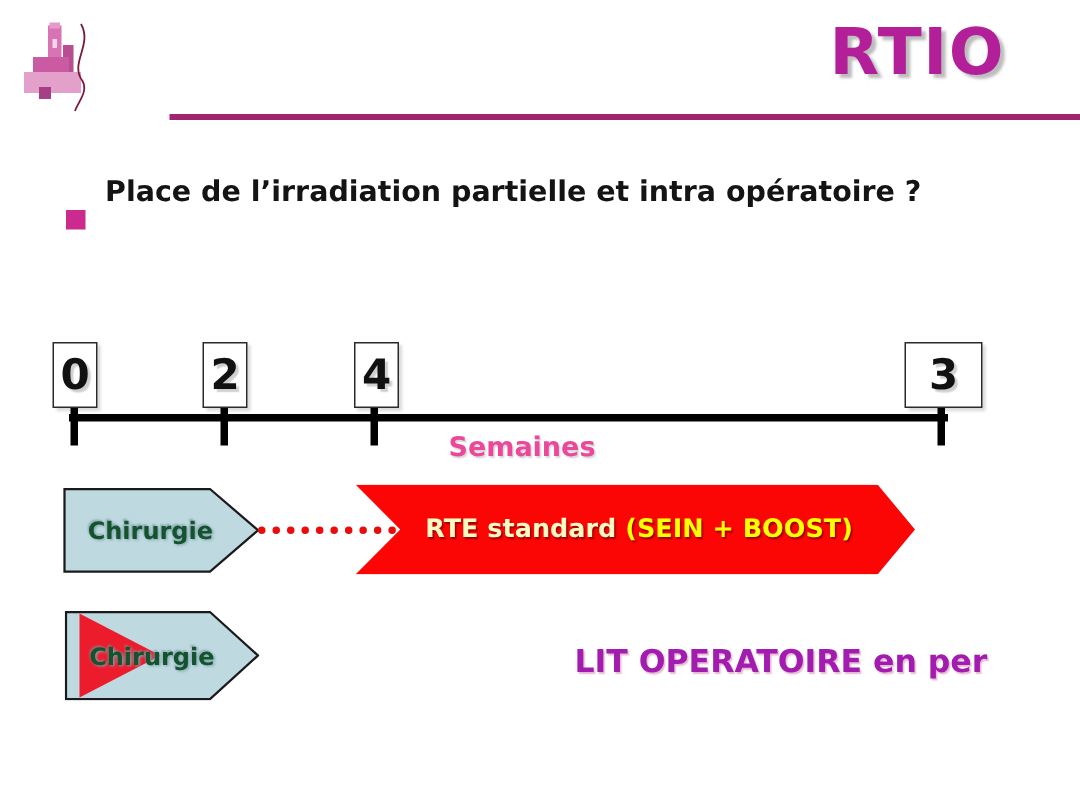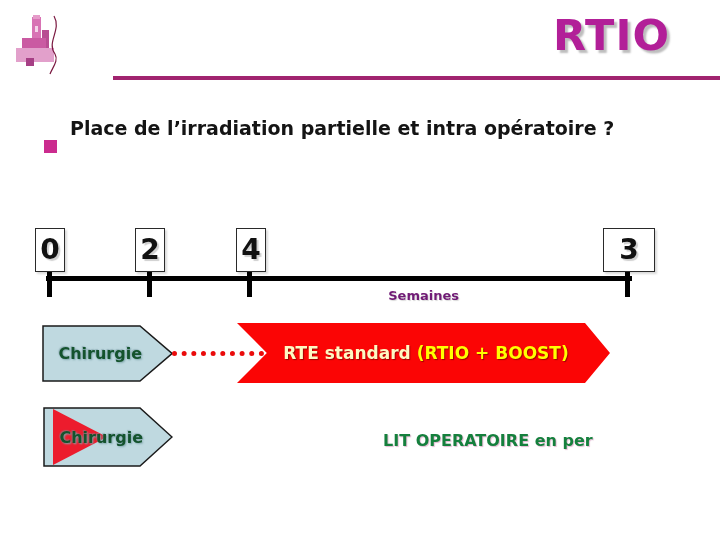--- a/index.html
+++ b/index.html
@@ -28,43 +28,43 @@
   .num-box{
     top:228px;height:42px;background:#fff;border:1px solid #2a2a2a;
     box-shadow:2px 2px 2px rgba(0,0,0,0.15);
     font-size:28px;font-weight:bold;color:#111;text-align:center;line-height:42px;
     text-shadow:2px 2px 1px #cfcfcf;z-index:3;
   }
   .num-box.b0{left:35px;width:28px;}
   .num-box.b2{left:135px;width:28px;}
   .num-box.b4{left:236px;width:28px;}
   .num-box.b12{left:603px;width:50px;}
-  .axis-label{left:299px;top:288px;width:160px;text-align:right;
-    font-size:13px;font-weight:bold;color:#701a75;text-shadow:1px 1px 1px #d8d8d8;}
+  .axis-label{left:299px;top:288px;width:160px;text-align:left;
+    font-size:18px;font-weight:bold;color:#ec4899;text-shadow:1px 1px 1px #d8d8d8;}
   
   .arrow-svg1{left:42px;top:325px;width:131px;height:57px;}
   .arrow-svg2{left:43px;top:407px;width:130px;height:60px;}
   .arrow-label{width:100px;text-align:right;font-size:16px;font-weight:bold;color:#14532d;
     text-shadow:1px 1px 2px #7fa6ad,-1px -1px 1px rgba(120,150,160,.5);z-index:4;}
   .al1{left:42px;top:344px;}
   .al2{left:43px;top:428px;}
   .connector{left:172px;top:351px;width:92px;height:0;
     border-top:5px dotted #ea0b0b;z-index:2;}
   .banner{
     left:237px;top:323px;width:373px;height:60px;background:#fb0505;
     clip-path:polygon(0 0,93.3% 0,100% 50%,93.3% 100%,0 100%,8% 50%);
     z-index:1;
   }
   .banner-text{
     position:absolute;left:30px;top:0;width:318px;height:60px;line-height:60px;
     text-align:center;font-size:17px;font-weight:bold;white-space:nowrap;
   }
   .banner-text .w{color:#fef9c3;text-shadow:1px 1px 1px #9d0303;}
   .banner-text .y{color:#ffff00;text-shadow:1px 1px 1px #9d0303;}
-  .note{left:383px;top:426px;font-size:16px;font-weight:bold;color:#15803d;
+  .note{left:383px;top:426px;font-size:21px;font-weight:bold;color:#a21caf;
     line-height:30px;text-shadow:1px 1px 1px #e3b9d2;}
 </style>
 </head>
 <body>
 
 <svg class="abs logo" viewBox="0 0 58 62">
   <rect x="24" y="3" width="9" height="34" fill="#d873b4"></rect>
   <rect x="25" y="1" width="7" height="4" fill="#e59bc9"></rect>
   <rect x="34" y="16" width="7" height="22" fill="#b84d92"></rect>
   <rect x="14" y="24" width="24" height="18" fill="#ca5aa2"></rect>
@@ -89,21 +89,21 @@
 <div class="abs num-box b4">4</div>
 <div class="abs num-box b12">3</div>
 <div class="abs axis-label">Semaines</div>
 
 <svg class="abs arrow-svg1" viewBox="0 0 131 57">
   <polygon points="1,1 98,1 130,28.5 98,56 1,56" fill="#bfd9e0" stroke="#1a1a1a" stroke-width="1.5"></polygon>
 </svg>
 <div class="abs arrow-label al1">Chirurgie</div>
 <div class="abs connector"></div>
 <div class="abs banner">
-  <div class="banner-text"><span class="w">RTE standard </span><span class="y">(RTIO + BOOST)</span></div>
+  <div class="banner-text"><span class="w">RTE standard </span><span class="y">(SEIN + BOOST)</span></div>
 </div>
 
 <svg class="abs arrow-svg2" viewBox="0 0 130 60">
   <polygon points="1,1 97,1 129,30 97,59 1,59" fill="#bfd9e0" stroke="#1a1a1a" stroke-width="1.5"></polygon>
   <polygon points="10,2 64,30 10,58" fill="#ec1c2d"></polygon>
 </svg>
 <div class="abs arrow-label al2">Chirurgie</div>
 <div class="abs note">
   <div>LIT OPERATOIRE en per</div>
 </div>

